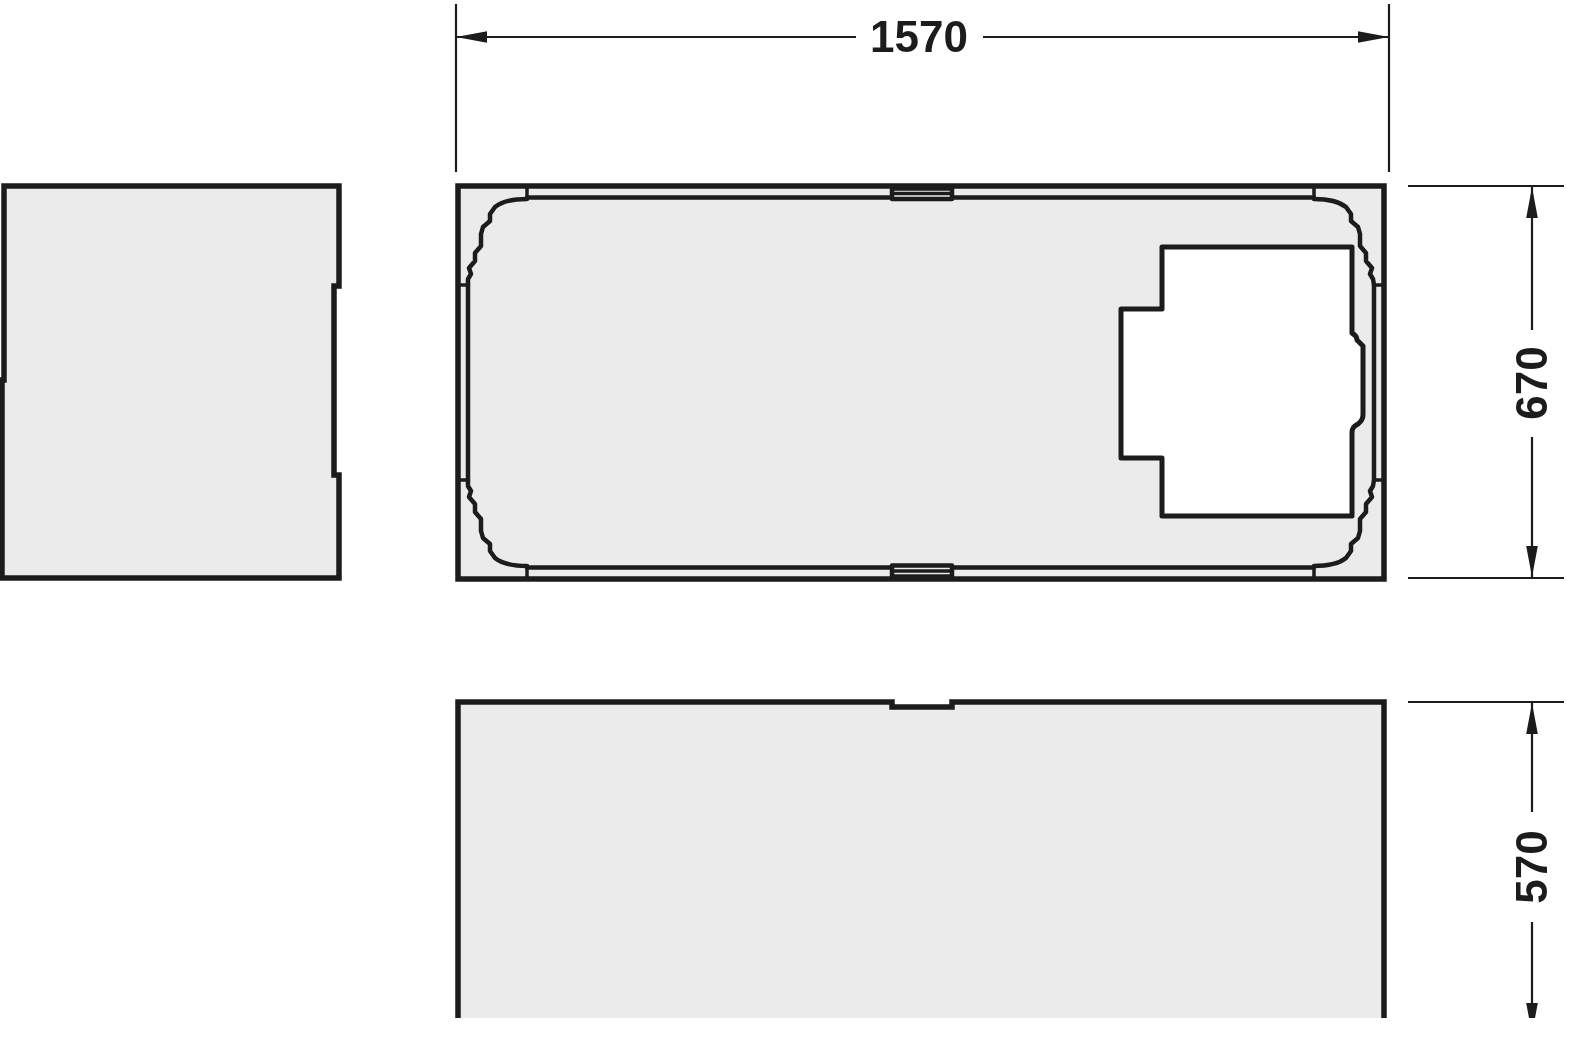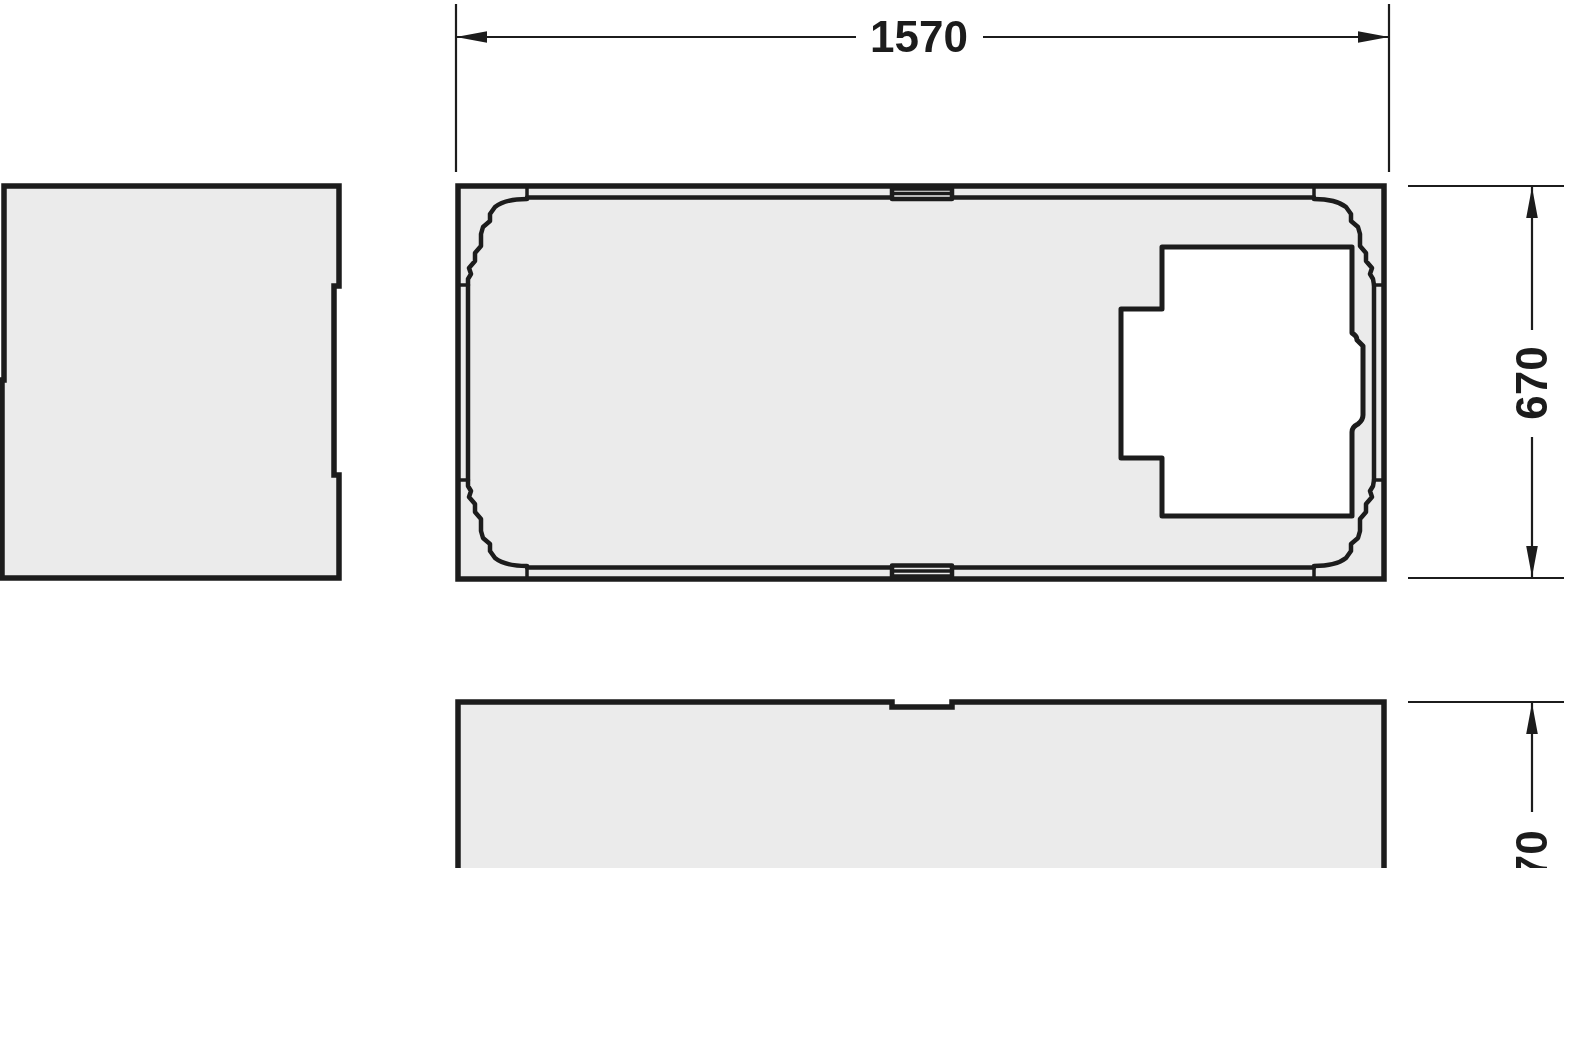--- a/index.html
+++ b/index.html
@@ -2,21 +2,21 @@
 <html style="--line: #1c1c1c; --panel-fill: #ebebeb; --cutout-fill: #ffffff; --background: #ffffff;"><head>
 <meta charset="utf-8">
 <style>
   :root{
     --line:#1c1c1c;
     --panel-fill:#ebebeb;
     --cutout-fill:#ffffff;
     --background:#ffffff;
   }
   html,body{margin:0;padding:0;background:var(--background);}
-  .stage{width:1572px;height:868px;position:relative;background:var(--background);}
+  .stage{width:1572px;height:1018px;position:relative;background:var(--background);}
   svg{display:block;}
   .panel{fill:var(--panel-fill);stroke:var(--line);stroke-width:5.5;stroke-linejoin:miter;}
   .cutout{fill:var(--cutout-fill);stroke:var(--line);stroke-width:5;stroke-linejoin:round;}
   .inner{fill:none;stroke:var(--line);stroke-width:4.5;stroke-linejoin:round;stroke-linecap:round;}
   .tick{fill:none;stroke:var(--line);stroke-width:3.5;stroke-linecap:butt;}
   .dim{fill:none;stroke:var(--line);stroke-width:2.2;stroke-linecap:butt;}
   .arrow{fill:var(--line);stroke:none;}
   .dim-text{
     font-family:"Liberation Sans",sans-serif;
     font-weight:bold;

